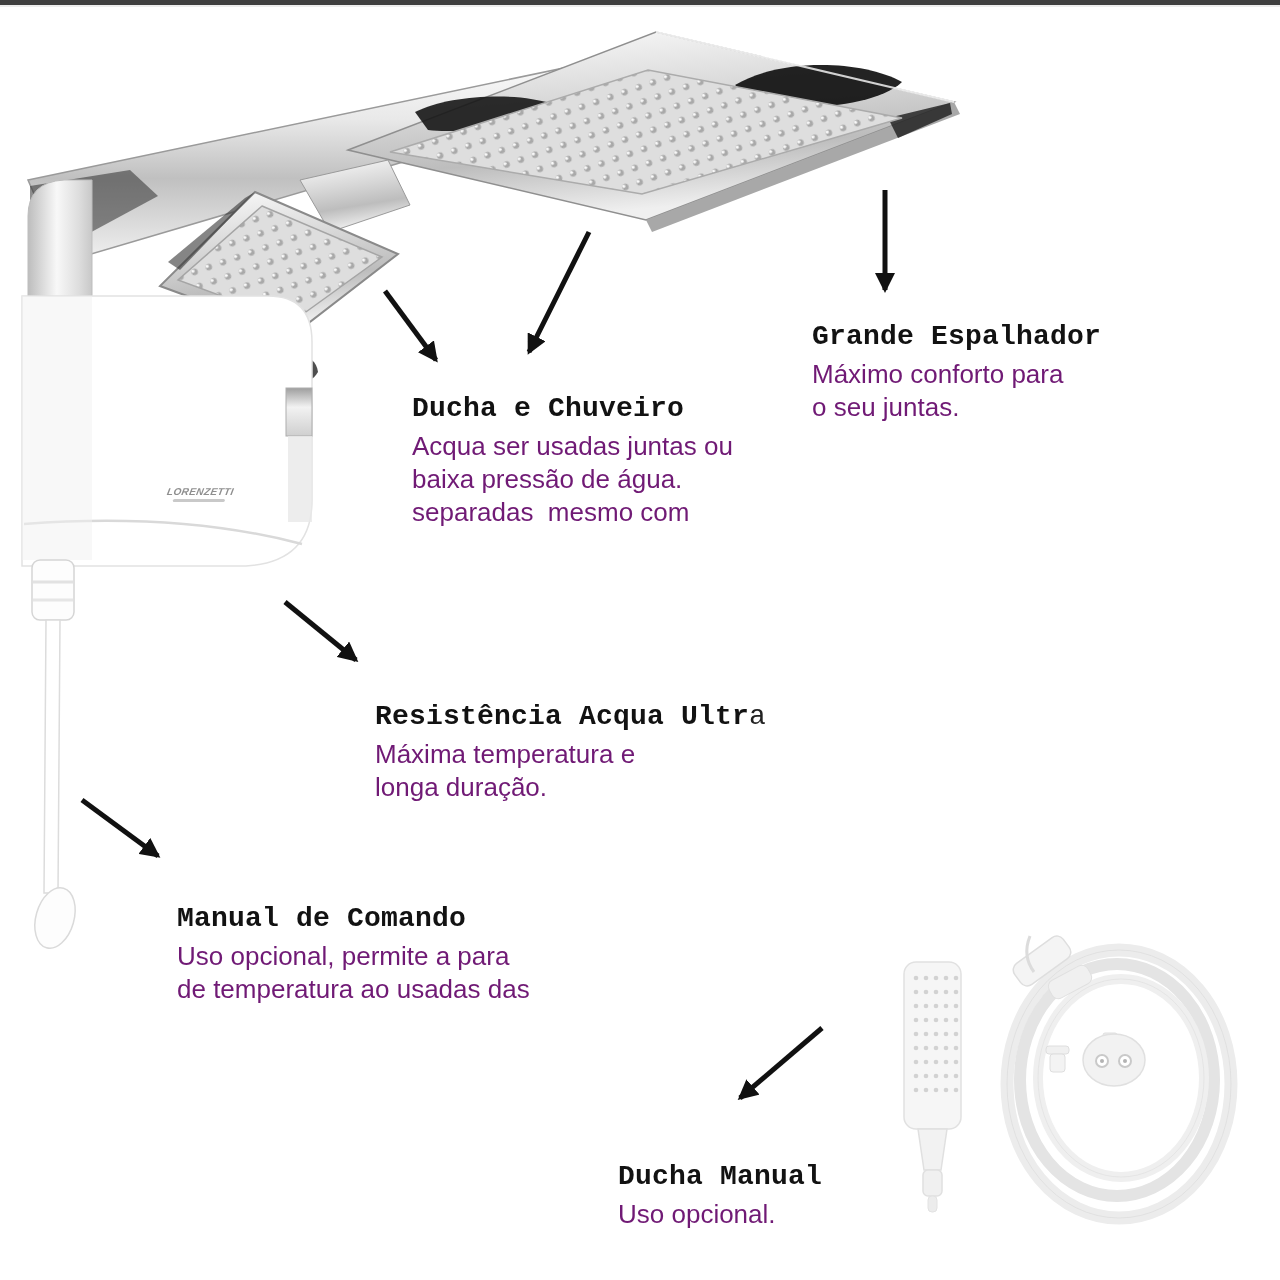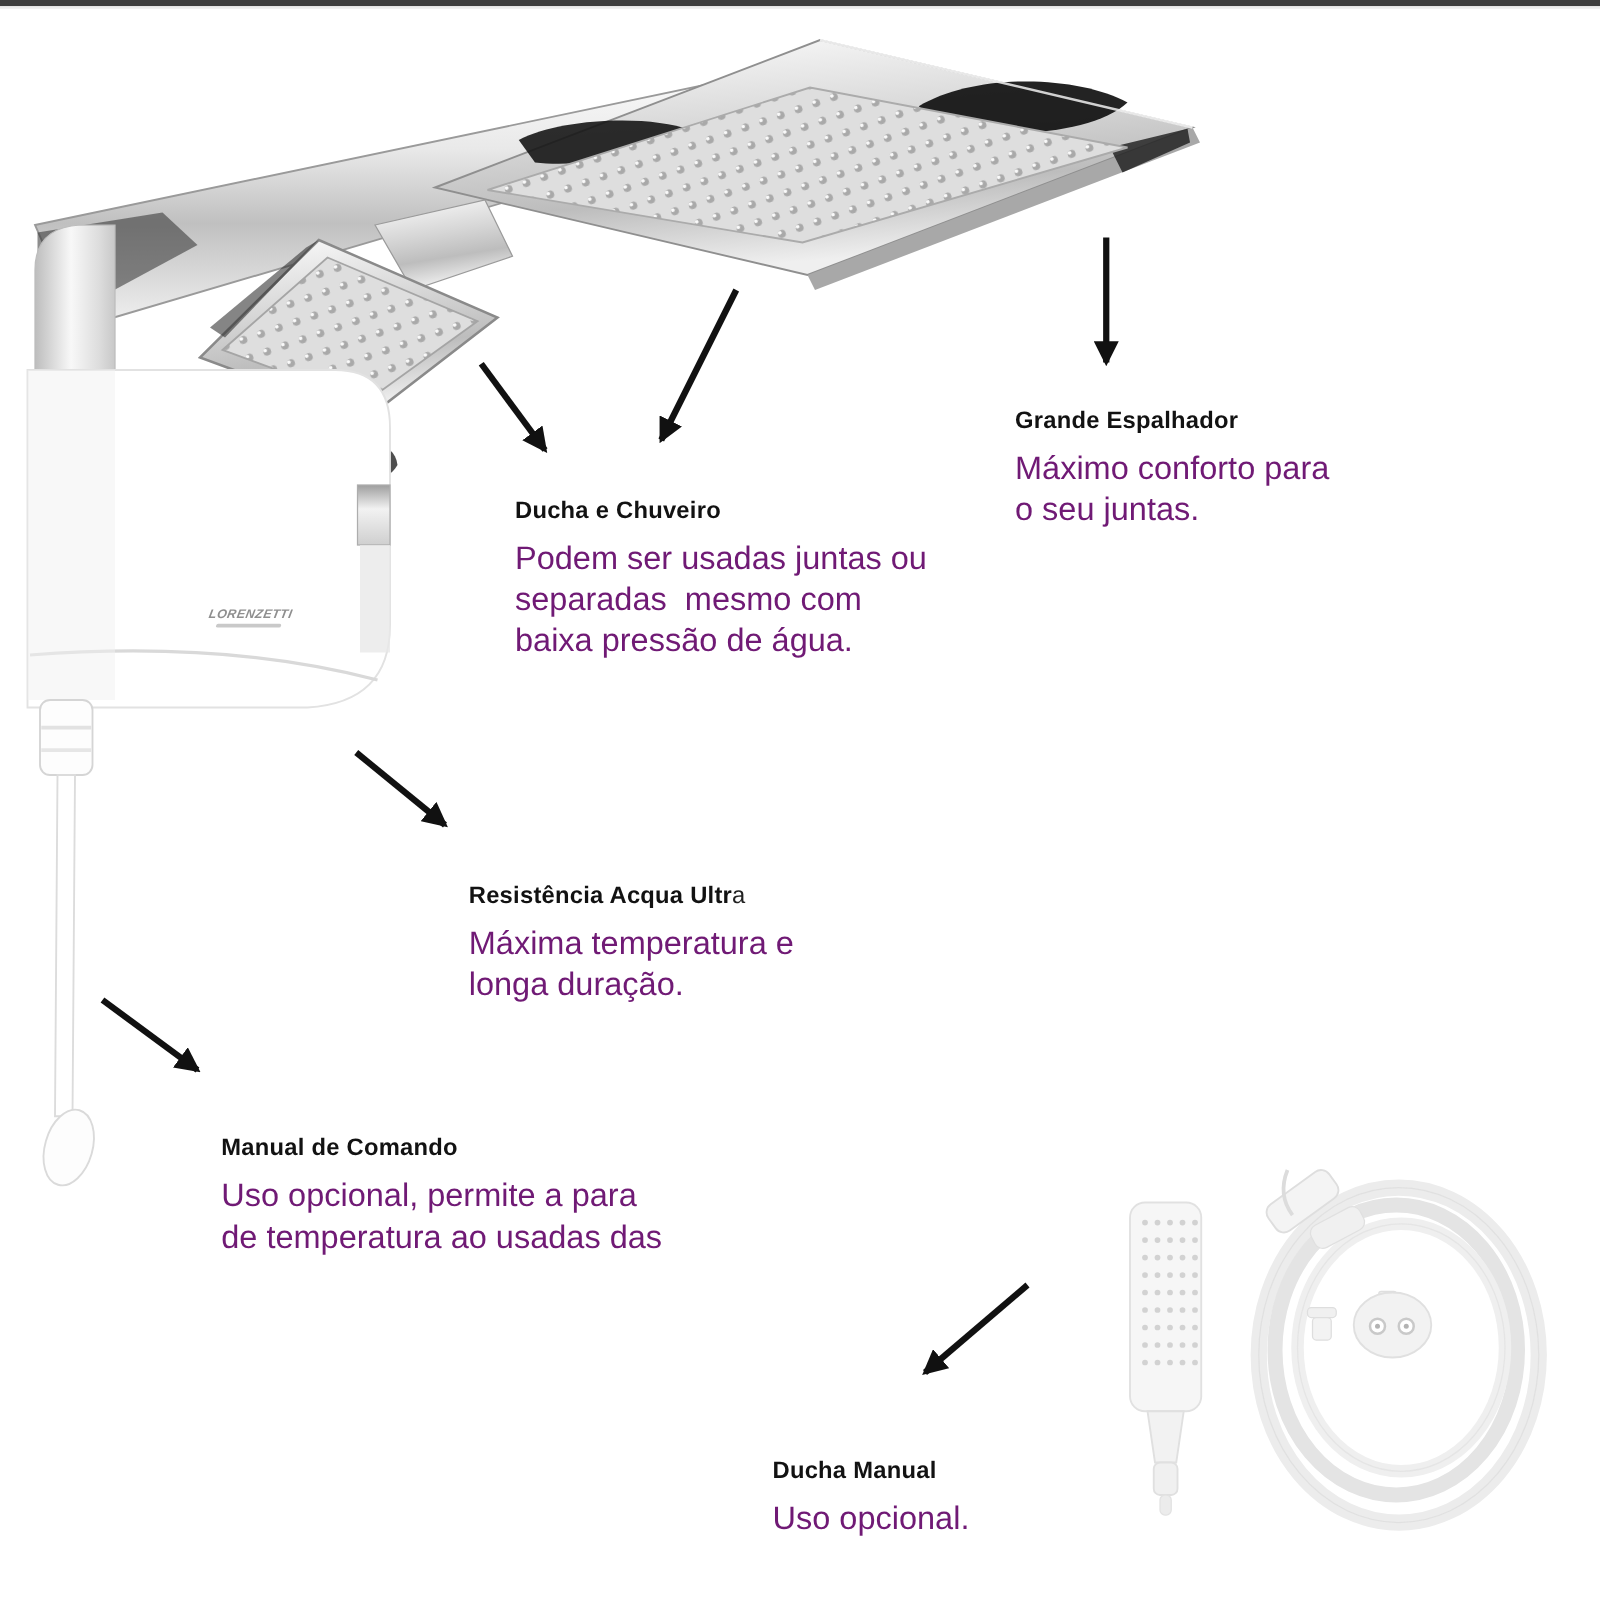--- a/index.html
+++ b/index.html
@@ -2,21 +2,21 @@
 <html><head>
 <meta charset="utf-8">
 <style>
   html,body{margin:0;padding:0;background:#ffffff;}
   body{width:1280px;height:1280px;font-family:"Liberation Sans",sans-serif;}
   .stage{position:relative;width:1280px;height:1280px;overflow:hidden;background:#ffffff;}
   .topbar{position:absolute;top:0;left:0;width:1280px;height:5px;background:#3f3f3f;}
   .topbar-line{position:absolute;top:5px;left:0;width:1280px;height:2px;background:#ededed;}
   .art{position:absolute;top:0;left:0;}
   .ann{position:absolute;color:#1f1f1f;}
-  .ann .t{font-weight:bold;font-size:19px;line-height:33px;color:#121212;margin-bottom:5px;white-space:pre;letter-spacing:.2px;}
+  .ann .t{font-weight:bold;font-size:28px;line-height:33px;color:#121212;margin-bottom:5px;white-space:pre;letter-spacing:.2px;font-family:Liberation Mono, monospace;}
   .ann .t .reg{font-weight:normal;color:#222;}
   .ann .l{font-size:26px;line-height:33px;white-space:pre;color:#701a75;}
   .brand{position:absolute;left:157px;top:486px;width:86px;text-align:center;transform:skewX(-10deg);}
   .brand .bt{font-size:10px;font-weight:bold;font-style:italic;color:#8f8f8f;letter-spacing:.4px;line-height:11px;}
   .brand .bb{width:52px;height:3px;background:#c9c9c9;margin:2px auto 0;border-radius:2px;}
 </style>
 </head>
 <body>
 
 <div class="stage">
@@ -198,23 +198,23 @@
   </div>
 
   <div class="ann" style="left:812px;top:320px;">
     <div class="t">Grande Espalhador</div>
     <div class="l">Máximo conforto para</div>
     <div class="l">o seu juntas.</div>
   </div>
 
   <div class="ann" style="left:412px;top:392px;">
     <div class="t">Ducha e Chuveiro</div>
-    <div class="l">Podem ser usadas juntas ou</div>
+    <div class="l">Acqua ser usadas juntas ou</div>
+    <div class="l">baixa pressão de água.</div>
     <div class="l">separadas  mesmo com</div>
-    <div class="l">baixa pressão de água.</div>
   </div>
 
   <div class="ann" style="left:375px;top:700px;">
     <div class="t"><span>Resistência Acqua Ultr</span><span class="reg">a</span></div>
     <div class="l">Máxima temperatura e</div>
     <div class="l">longa duração.</div>
   </div>
 
   <div class="ann" style="left:177px;top:902px;">
     <div class="t">Manual de Comando</div>

